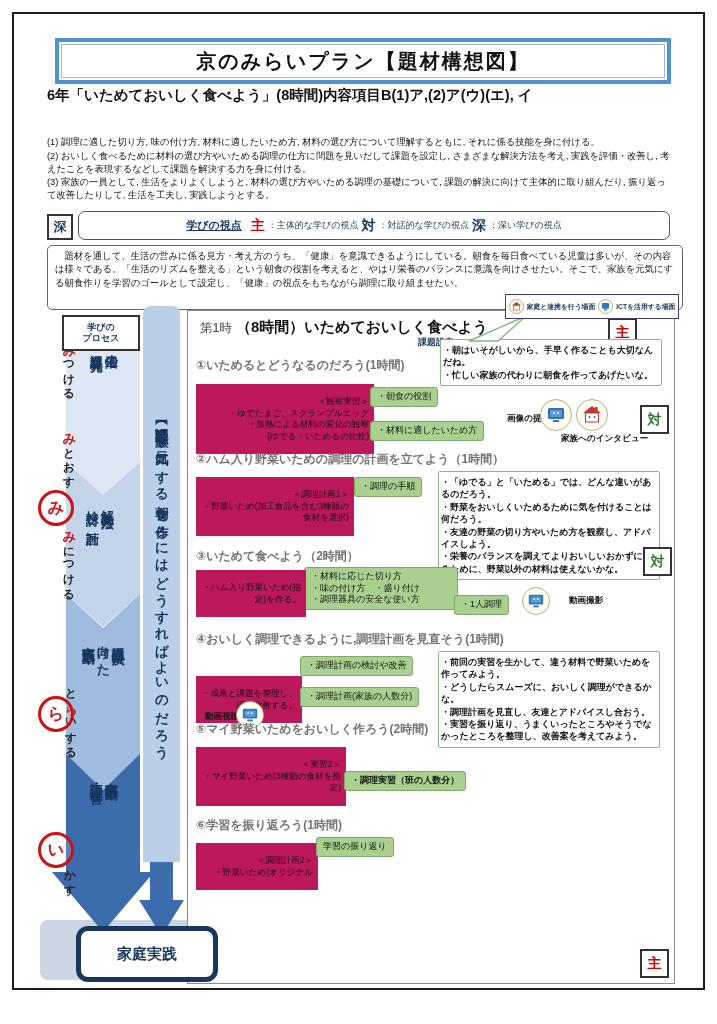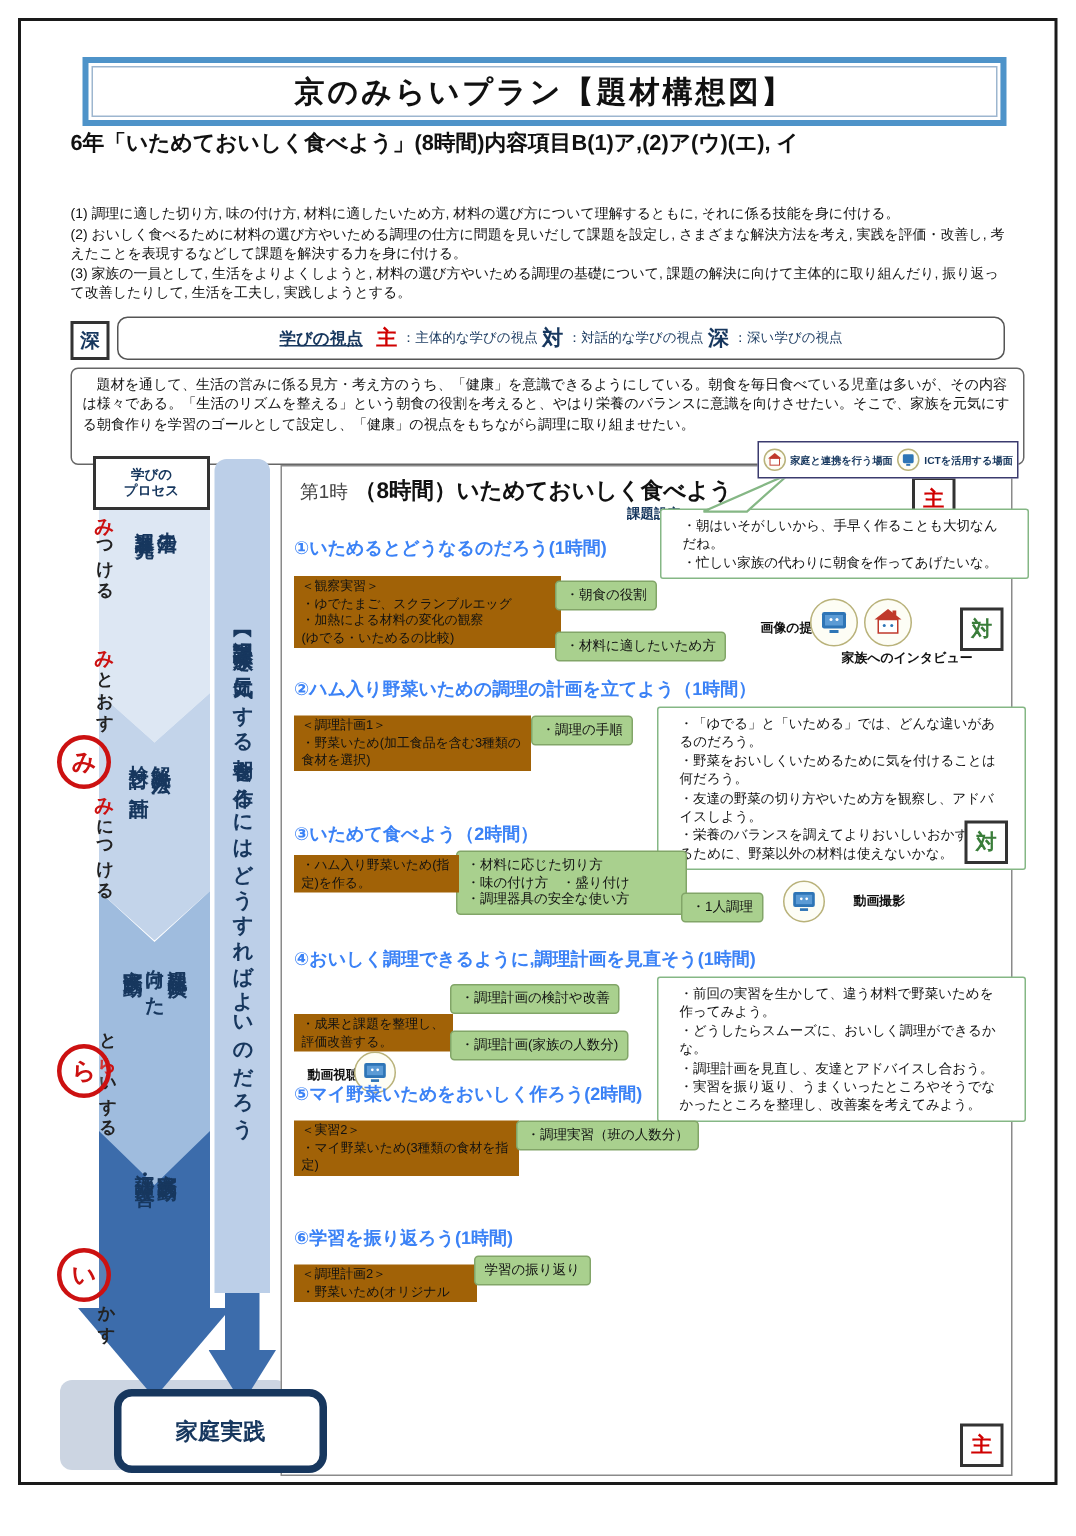--- a/index.html
+++ b/index.html
@@ -18,21 +18,21 @@
   .badge{left:47px;top:214px;width:22px;height:22px;border:2px solid #333;
          display:flex;align-items:center;justify-content:center;
          font-size:13px;font-weight:bold;color:#17375e;}
   .vbar{left:78px;top:211px;width:590px;height:27px;border:1.5px solid #555;border-radius:7px;
         display:flex;align-items:center;justify-content:center;gap:3px;font-size:9px;color:#17375e;}
   .vbar .lbl{font-weight:bold;text-decoration:underline;font-size:11px;margin-right:6px;}
   .vbar .mk{font-weight:bold;font-size:14px;}
   .introbox{left:47px;top:245px;width:620px;height:57px;border:1.5px solid #666;border-radius:5px;
             padding:3px 7px;font-size:9.4px;line-height:1.42;white-space:pre-line;}
   
-  .prochead{left:62px;top:304px;width:74px;height:32px;border:2px solid #333;background:#fff;
+  .prochead{left:62px;top:315px;width:74px;height:32px;border:2px solid #333;background:#fff;
             display:flex;align-items:center;justify-content:center;text-align:center;
             font-size:9px;font-weight:bold;color:#17375e;white-space:pre-line;line-height:1.25;z-index:4;}
   .chev{left:66px;width:74px;z-index:1;}
   .seg1{top:330px;height:165px;background:#dde7f3;clip-path:polygon(0 0,100% 0,100% 80%,50% 100%,0 80%);}
   .seg2{top:462px;height:165px;background:#c3d4ea;clip-path:polygon(0 0,50% 20%,100% 0,100% 80%,50% 100%,0 80%);}
   .seg3{top:594px;height:200px;background:#9fbcde;clip-path:polygon(0 0,50% 17%,100% 0,100% 83%,50% 100%,0 83%);}
   .seg4{top:754px;height:120px;background:#3c6cab;clip-path:polygon(0 0,50% 30%,100% 0,100% 100%,0 100%);}
   .ahead{left:52px;top:872px;width:102px;height:60px;background:#3c6cab;
          clip-path:polygon(0 0,100% 0,50% 100%);z-index:1;}
   .v{writing-mode:vertical-rl;white-space:pre;}
@@ -57,26 +57,26 @@
   .panel{left:187px;top:310px;width:486px;height:672px;border:1.5px solid #8a8a8a;background:#fff;}
   .panel .abs{position:absolute;}
   .lessonhdr{left:12px;top:7px;font-size:14.5px;}
   .lessonhdr .pfx{color:#444;font-size:12.5px;}
   .lessonhdr b{font-size:15px;}
   .markbox{width:25px;height:25px;border:2px solid #333;background:#fff;display:flex;
            align-items:center;justify-content:center;font-size:14px;font-weight:bold;}
   .mk-red{color:#d00000;}
   .mk-grn{color:#3a7d3a;}
   .kset{left:230px;top:25px;font-size:9px;font-weight:bold;color:#17375e;}
-  .step{font-size:12px;font-weight:bold;color:#3b82f6;}
-  .yellow{background:#a16207;padding:1px 5px;font-size:8.6px;line-height:1.35;white-space:pre-line;}
+  .step{font-size:12px;font-weight:bold;color:#737373;}
+  .yellow{background:#be185d;padding:12px 5px;font-size:8.6px;line-height:1.35;white-space:pre-line;text-align:right;}
   .pill{background:#a9d08e;border:1px solid #82a568;border-radius:3px;padding:3px 6px;
         font-size:9px;line-height:1.3;white-space:pre-line;}
-  .callout{background:#fff;border:1.5px solid #85b785;border-radius:2px;padding:4px 14px;
-           font-size:9px;line-height:1.38;white-space:pre-line;}
+  .callout{background:#fff;border:1.5px solid #85b785;border-radius:2px;padding:4px 2px;
+           font-size:9px;line-height:1.38;white-space:pre-line;font-weight:bold;}
   .iclbl{font-size:8.6px;font-weight:bold;color:#111;padding-left:13px;}
   .icircle{border:1.5px solid #b9b27a;border-radius:50%;background:#fdfdf5;
            display:flex;align-items:center;justify-content:center;}
   .legend{left:505px;top:294px;width:172px;height:23px;border:1.5px solid #3b3b6e;background:#fff;
           display:flex;align-items:center;justify-content:center;gap:3px;
           font-size:6.8px;font-weight:bold;color:#17375e;z-index:6;}
   .tail{left:468px;top:315px;z-index:5;}
 </style>
 </head>
 <body>
@@ -248,21 +248,21 @@
         </svg>
     </div>
     <div class="abs callout" style="left:250px;top:340px;width:216px;">・前回の実習を生かして、違う材料で野菜いためを作ってみよう。
 ・どうしたらスムーズに、おいしく調理ができるかな。
 ・調理計画を見直し、友達とアドバイスし合おう。
 ・実習を振り返り、うまくいったところやそうでなかったところを整理し、改善案を考えてみよう。</div>
 
     <div class="abs step" style="left:8px;top:410px;">⑤マイ野菜いためをおいしく作ろう(2時間)</div>
     <div class="abs yellow" style="left:8px;top:436px;width:140px;">＜実習2＞
 ・マイ野菜いため(3種類の食材を指定)</div>
-    <div class="abs pill" style="left:156px;top:436px;">・調理実習（班の人数分）</div>
+    <div class="abs pill" style="left:156px;top:460px;font-weight:bold;">・調理実習（班の人数分）</div>
 
     <div class="abs step" style="left:8px;top:506px;">⑥学習を振り返ろう(1時間)</div>
     <div class="abs yellow" style="left:8px;top:532px;width:112px;">＜調理計画2＞
 ・野菜いため(オリジナル</div>
     <div class="abs pill" style="left:128px;top:504px;margin-top:22px;">学習の振り返り</div>
     <div class="abs markbox" style="left:452px;top:638px;">
         <span class="mk-red">主</span>
       </div>
   </div>
 </div>

